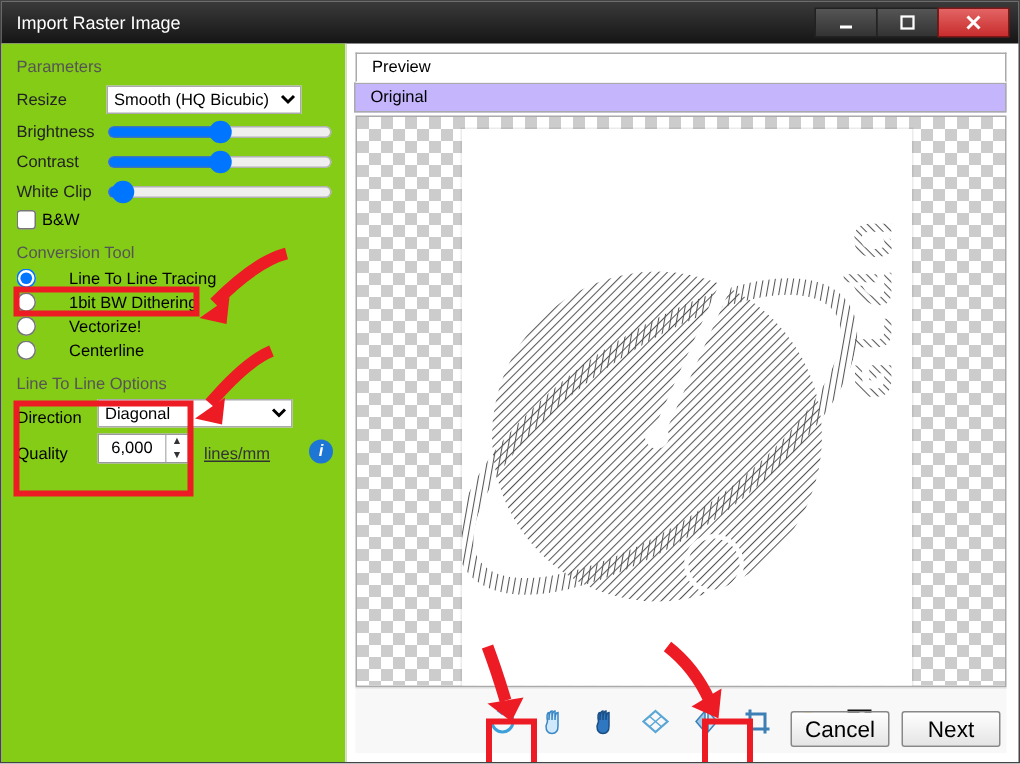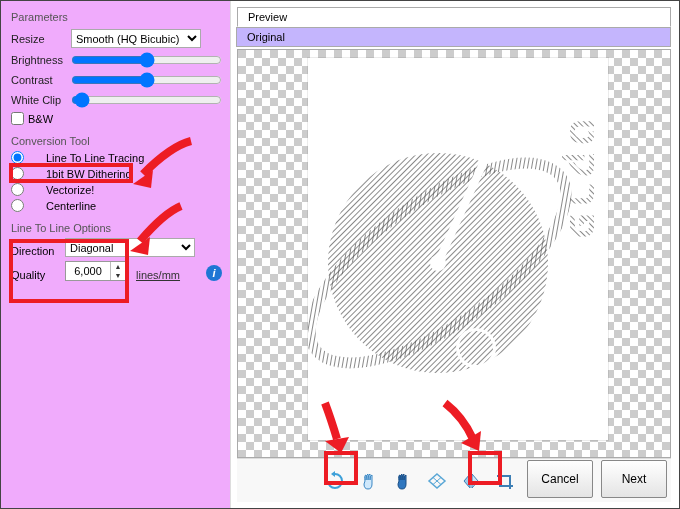--- a/index.html
+++ b/index.html
@@ -5,21 +5,21 @@
   * { box-sizing: border-box; margin: 0; padding: 0; }
   body { font-family: "Segoe UI", Tahoma, sans-serif; font-size: 11px; background:#ccc; width:680px; height:509px; overflow:hidden; }
   .window { width:680px; height:509px; background:#fff; border:1px solid #444; position:relative; display:flex; flex-direction:column; }
   .titlebar { height:28px; background:linear-gradient(#3a3a3a,#151515); color:#fff; display:flex; align-items:center; padding:0 6px; }
   .titlebar-title { flex:1; font-size:12px; padding-left:4px; }
   .winbtns { display:flex; gap:0; }
   .winbtn { width:42px; height:20px; display:flex; align-items:center; justify-content:center; border:1px solid #222; background:linear-gradient(#555,#333); margin-left:-1px; }
   .winbtn svg { pointer-events:none; }
   .winbtn.close { background:linear-gradient(#e36464,#c82d2d); border-color:#801818; width:48px; }
   .content { flex:1; display:flex; padding:0; position:relative; overflow:hidden; }
-  .left { width:230px; background:#f0abfc; padding:6px 8px 6px 10px; border-right:1px solid #ddd; }
+  .left { width:230px; background:#84cc16; padding:6px 8px 6px 10px; border-right:1px solid #ddd; }
   .group-title { color:#555; margin:4px 0 6px 0; }
   .param-row { display:flex; align-items:center; margin:4px 0; gap:6px; }
   .param-label { width:54px; color:#222; }
   select.small { width:130px; height:19px; font-size:11px; border:1px solid #aaa; background:#fff; }
   input[type=range].slim { flex:1; height:16px; }
   .checkbox-row { display:flex; align-items:center; gap:4px; margin:4px 0 10px 0; }
   .section-title { color:#555; margin-top:8px; margin-bottom:4px; }
   .radio-row { display:flex; align-items:center; gap:22px; margin:3px 0; }
   .radio-row input[type=radio]{ margin:0; }
   .opts-box { margin-top:10px; }
@@ -36,30 +36,51 @@
   .tab { border:1px solid #aaa; padding:3px 10px; font-size:11px; background:#c4b5fd; position:relative; }
   .tab.active { background:#fff; border-bottom:1px solid #fff; z-index:2; }
   .tab + .tab { margin-left:-1px; }
   .preview-wrap { flex:1; border:1px solid #aaa; background:#fff; position:relative; overflow:hidden; }
   .checker { position:absolute; inset:0; }
   .paper { position:absolute; left:70px; top:8px; width:300px; height:382px; background:#fff; box-shadow:0 0 0 1px rgba(0,0,0,.08); }
   .planet-svg { position:absolute; left:0; top:0; }
   .toolbar { height:44px; display:flex; align-items:center; justify-content:center; gap:8px; border-top:1px solid #ddd; background:#f8f8f8; }
   .tbtn { width:26px; height:26px; display:flex; align-items:center; justify-content:center; border:1px solid transparent; }
   .footer-btns { position:absolute; right:12px; bottom:10px; display:flex; gap:8px; }
-  .btn { min-width:66px; height:38px; border:1px solid #888; background:linear-gradient(#fff,#e4e4e4); font-size:12px; border-radius:2px; cursor:pointer; }
+  .btn { min-width:66px; height:24px; border:1px solid #888; background:linear-gradient(#fff,#e4e4e4); font-size:15px; border-radius:2px; cursor:pointer; }
   
   .anno { position:absolute; border:4px solid #ed1c24; pointer-events:none; }
   .arrow { position:absolute; pointer-events:none; }
 </style>
 </head>
 <body>
 
 <div class="window">
 
+  <div class="titlebar">
+    <span class="titlebar-title">Import Raster Image</span>
+    <div class="winbtns">
+      <div class="winbtn">
+          <svg width="10" height="10">
+            <line x1="1" y1="8" x2="9" y2="8" stroke="#fff" stroke-width="2"></line>
+          </svg>
+        </div>
+      <div class="winbtn">
+          <svg width="10" height="10">
+            <rect x="1" y="1" width="8" height="8" fill="none" stroke="#fff" stroke-width="1.5"></rect>
+          </svg>
+        </div>
+      <div class="winbtn close">
+          <svg width="12" height="10">
+            <line x1="2" y1="1" x2="10" y2="9" stroke="#fff" stroke-width="2"></line>
+            <line x1="10" y1="1" x2="2" y2="9" stroke="#fff" stroke-width="2"></line>
+          </svg>
+        </div>
+    </div>
+  </div>
 
   <div class="content">
 
     <div class="left">
       <div class="group-title">Parameters</div>
 
       <div class="param-row">
         <span class="param-label">Resize</span>
         <select class="small"><option>Smooth (HQ Bicubic)</option></select>
       </div>

